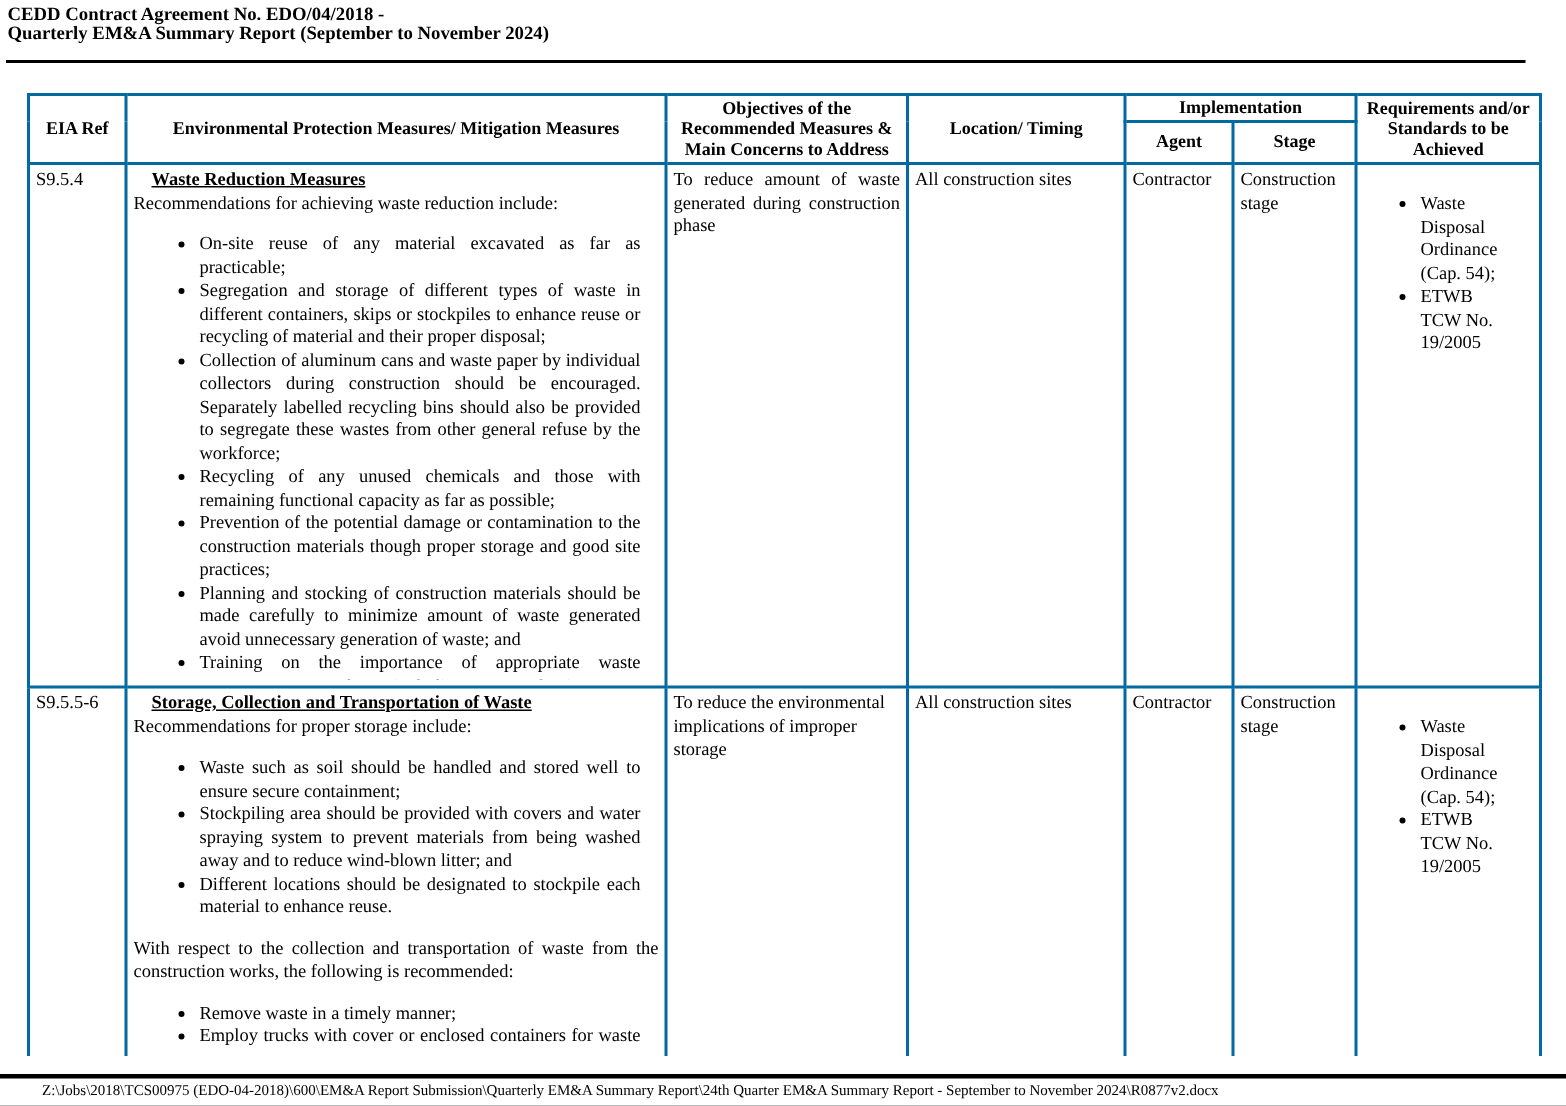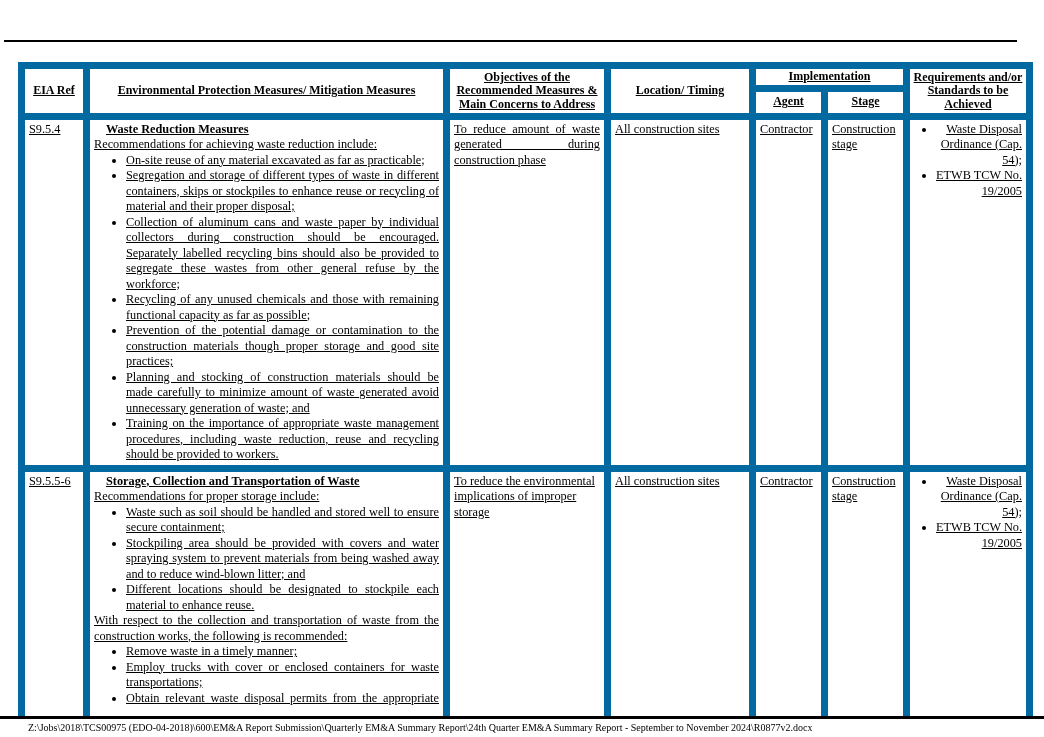--- a/index.html
+++ b/index.html
@@ -46,25 +46,24 @@
     position: absolute;
     left: 18px; top: 62px;
     width: 1008px;
     border-collapse: collapse;
     table-layout: fixed;
     font-size: 12.3px;
     line-height: 15.5px;
   }
   table.emna { border: 2px solid #000; border-bottom: none; }
   table.emna th, table.emna td {
-    border: 7px solid #0369a1;
+    border: 2px solid #0369a1;
     padding: 2px 4px;
     vertical-align: top;
     overflow: hidden;
-    text-decoration: underline;
   }
   table.emna thead th {
     font-weight: bold;
     text-align: center;
     vertical-align: middle;
     font-size: 12px;
     line-height: 13.5px;
     padding: 1px 2px;
   }
   tbody tr:last-child td { border-bottom: none; }
@@ -73,30 +72,30 @@
   tr.body-row-2 { height: 246px; }
   tr.imp-top    { height: 18px; }
   tr.imp-sub    { height: 28px; }
 
   .clip-1 { height: 341px; overflow: hidden; }
   .clip-2 { height: 240px; overflow: hidden; }
 
   .m-title { font-weight: bold; text-decoration: underline; margin-left: 12px; }
   .m-body  { text-align: justify; }
   ul.bullets {
-    margin: 0;
+    margin: 12px;
     padding-left: 32px;
     list-style-type: disc;
   }
   ul.bullets li { text-align: justify; }
   ul.bullets-req {
-    margin: 0;
+    margin: 16px;
     padding-left: 22px;
     list-style-type: disc;
-    text-align: right;
+    text-align: left;
   }
   .para-gap { margin-top: 0; text-align: justify; }
   .force-justify { text-align-last: justify; }
   .justify { text-align: justify; }
 
   
   .footer-rule {
     position: absolute;
     left: 0; top: 716px;
     width: 1044px; height: 3px;
@@ -110,20 +109,22 @@
     white-space: nowrap;
     overflow: hidden;
   }
 </style>
 </head>
 <body>
 
 <div class="page">
 
   <div class="title-block">
+    <div>CEDD Contract Agreement No. EDO/04/2018 -</div>
+    <div>Quarterly EM&amp;A Summary Report (September to November 2024)</div>
   </div>
   <div class="header-rule"></div>
 
   <table class="emna">
     <colgroup>
       <col style="width:65px">
         <col style="width:360px">
         <col style="width:161px">
       <col style="width:145px">
         <col style="width:72px">

